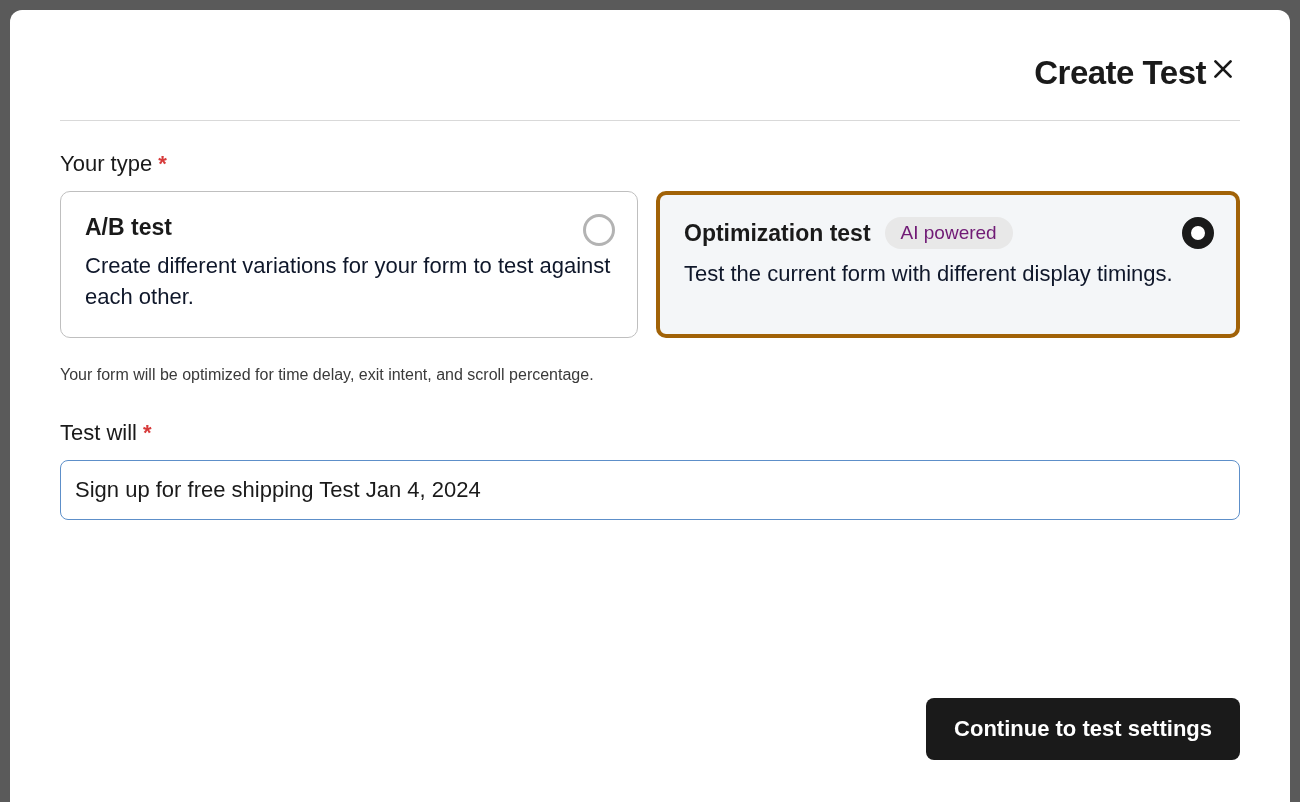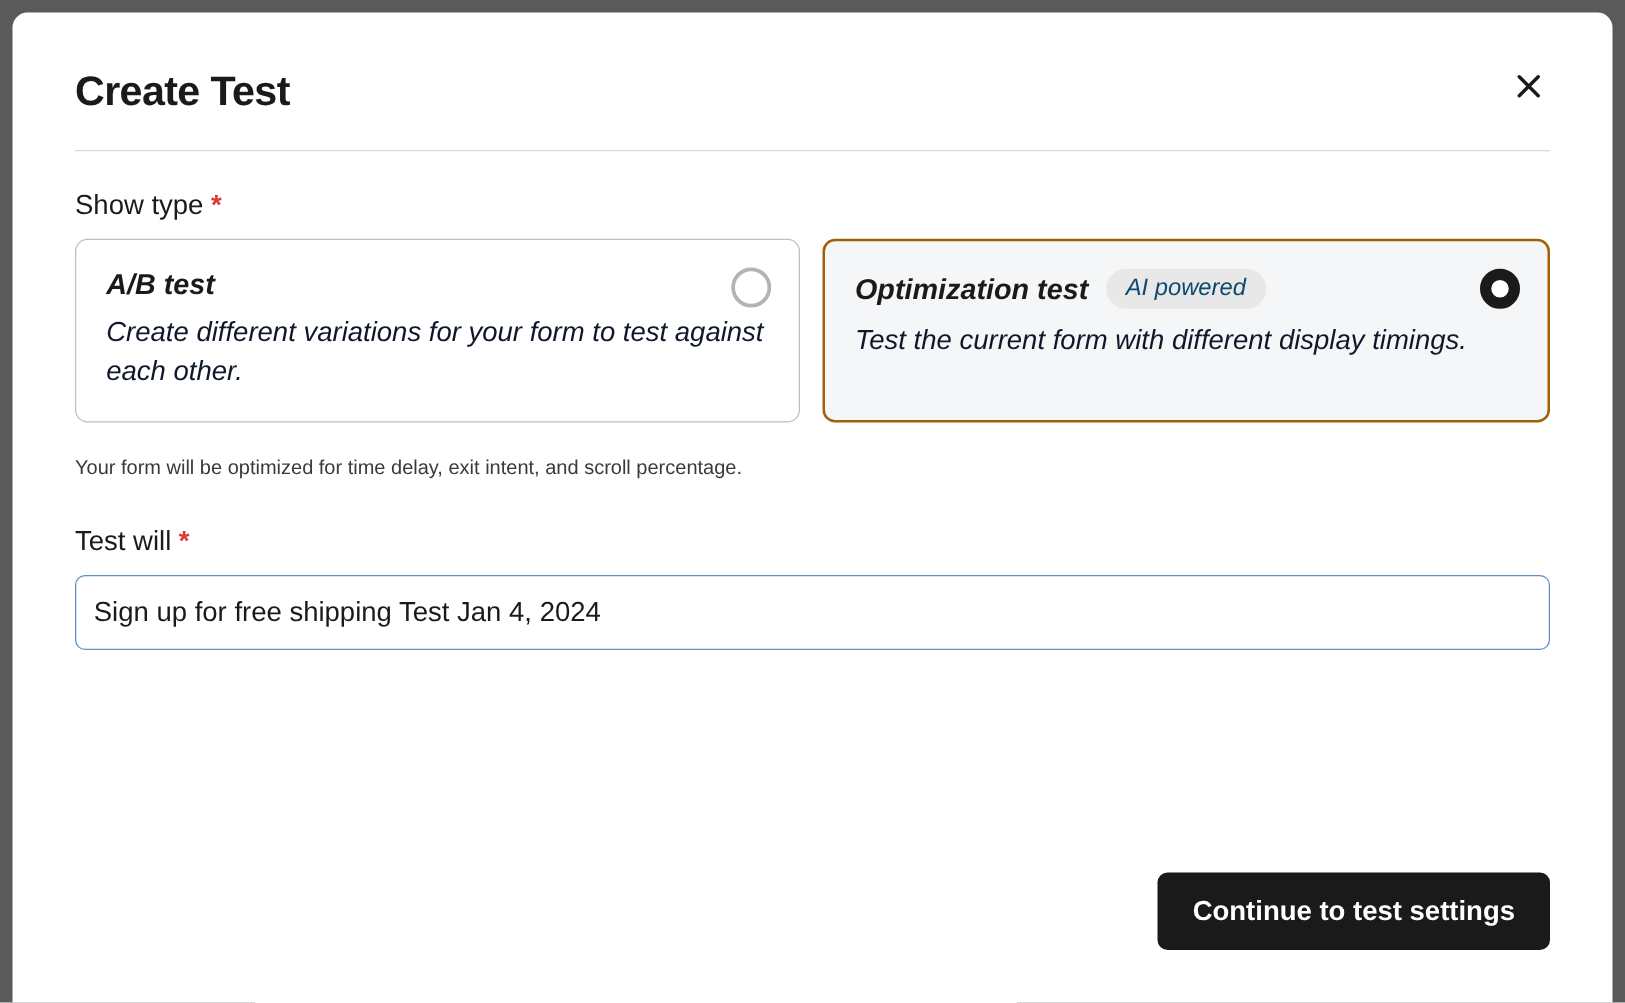--- a/index.html
+++ b/index.html
@@ -1,31 +1,31 @@
 <!DOCTYPE html>
 <html><head>
   <meta charset="utf-8">
   <style>
     * { margin: 0; padding: 0; box-sizing: border-box; }
     body { font-family: -apple-system, BlinkMacSystemFont, "Segoe UI", Helvetica, Arial, sans-serif; background: #5a5a5a; width: 1300px; height: 802px; overflow: hidden; }
     .modal { position: absolute; top: 10px; left: 10px; right: 10px; bottom: 0; background: #fff; border-radius: 12px 12px 0 0; padding: 44px 50px 30px 50px; }
-    .modal-header { display: flex; justify-content: space-between; align-items: flex-start; }
+    .modal-header { display: flex; justify-content: flex-end; align-items: flex-start; }
     .modal-title { font-size: 33px; font-weight: 600; color: #1a1a1a; letter-spacing: -0.5px; }
     .close-btn { background: none; border: none; cursor: pointer; padding: 4px; margin-top: -2px; }
     .close-btn svg { width: 26px; height: 26px; }
     .divider { border: none; border-top: 1px solid #d9d9d9; margin: 28px 0 30px 0; }
     .field-label { font-size: 22px; font-weight: 500; color: #1a1a1a; margin-bottom: 14px; display: flex; align-items: center; gap: 6px; }
     .required { color: #d73a3a; font-size: 22px; font-weight: 700; }
-    .card-row { display: flex; gap: 18px; font-style: italic; }
+    .card-row { display: flex; gap: 18px; }
     .card { flex: 1; border-radius: 10px; padding: 22px 24px 24px 24px; position: relative; cursor: pointer; }
     .card-unselected { border: 1.5px solid #bfbfbf; background: #fff; }
-    .card-selected { border: 2px solid #a16207; background: #f4f6f8; }
+    .card-selected { border: 4px solid #a16207; background: #f4f6f8; }
     .card-title-row { display: flex; align-items: center; gap: 14px; margin-bottom: 10px; }
     .card-title { font-size: 23px; font-weight: 700; color: #1a1a1a; }
-    .badge { background: #e8e8e8; color: #0c4a6e; font-size: 19px; font-weight: 500; padding: 5px 16px; border-radius: 18px; }
+    .badge { background: #e8e8e8; color: #701a75; font-size: 19px; font-weight: 500; padding: 5px 16px; border-radius: 18px; }
     .card-desc { font-size: 22px; color: #0f172a; line-height: 1.4; }
     .radio { position: absolute; top: 22px; right: 22px; width: 32px; height: 32px; border-radius: 50%; }
     .radio-unselected { border: 3px solid #b3b3b3; background: #fff; }
     .radio-selected { border: 9px solid #1a1a1a; background: #fff; }
     .helper-text { font-size: 16px; color: #3a3a3a; margin-top: 26px; line-height: 1.4; }
     .name-section { margin-top: 34px; }
     .text-input { width: 100%; border: 1.5px solid #5d8fc9; border-radius: 8px; padding: 16px 14px; font-size: 22px; color: #1a1a1a; outline: none; font-family: inherit; }
     .settings-row { display: flex; align-items: center; gap: 18px; margin-top: 56px; }
     .settings-icon svg { width: 30px; height: 30px; display: block; }
     .settings-text { font-size: 22px; color: #1a1a1a; }
@@ -44,21 +44,21 @@
             <line x1="5" y1="5" x2="19" y2="19"></line>
             <line x1="19" y1="5" x2="5" y2="19"></line>
           </svg>
       </span>
     </button>
   </div>
 
   <hr class="divider">
 
   <div class="field-label">
-    <span>Show type</span>
+    <span>Your type</span>
     <span class="required">*</span>
   </div>
 
   <div class="card-row">
     <div class="card card-unselected">
       <div class="card-title-row">
         <div class="card-title">A/B test</div>
       </div>
       <div class="card-desc">Create different variations for your form to test against each other.</div>
       <div class="radio radio-unselected"></div>

